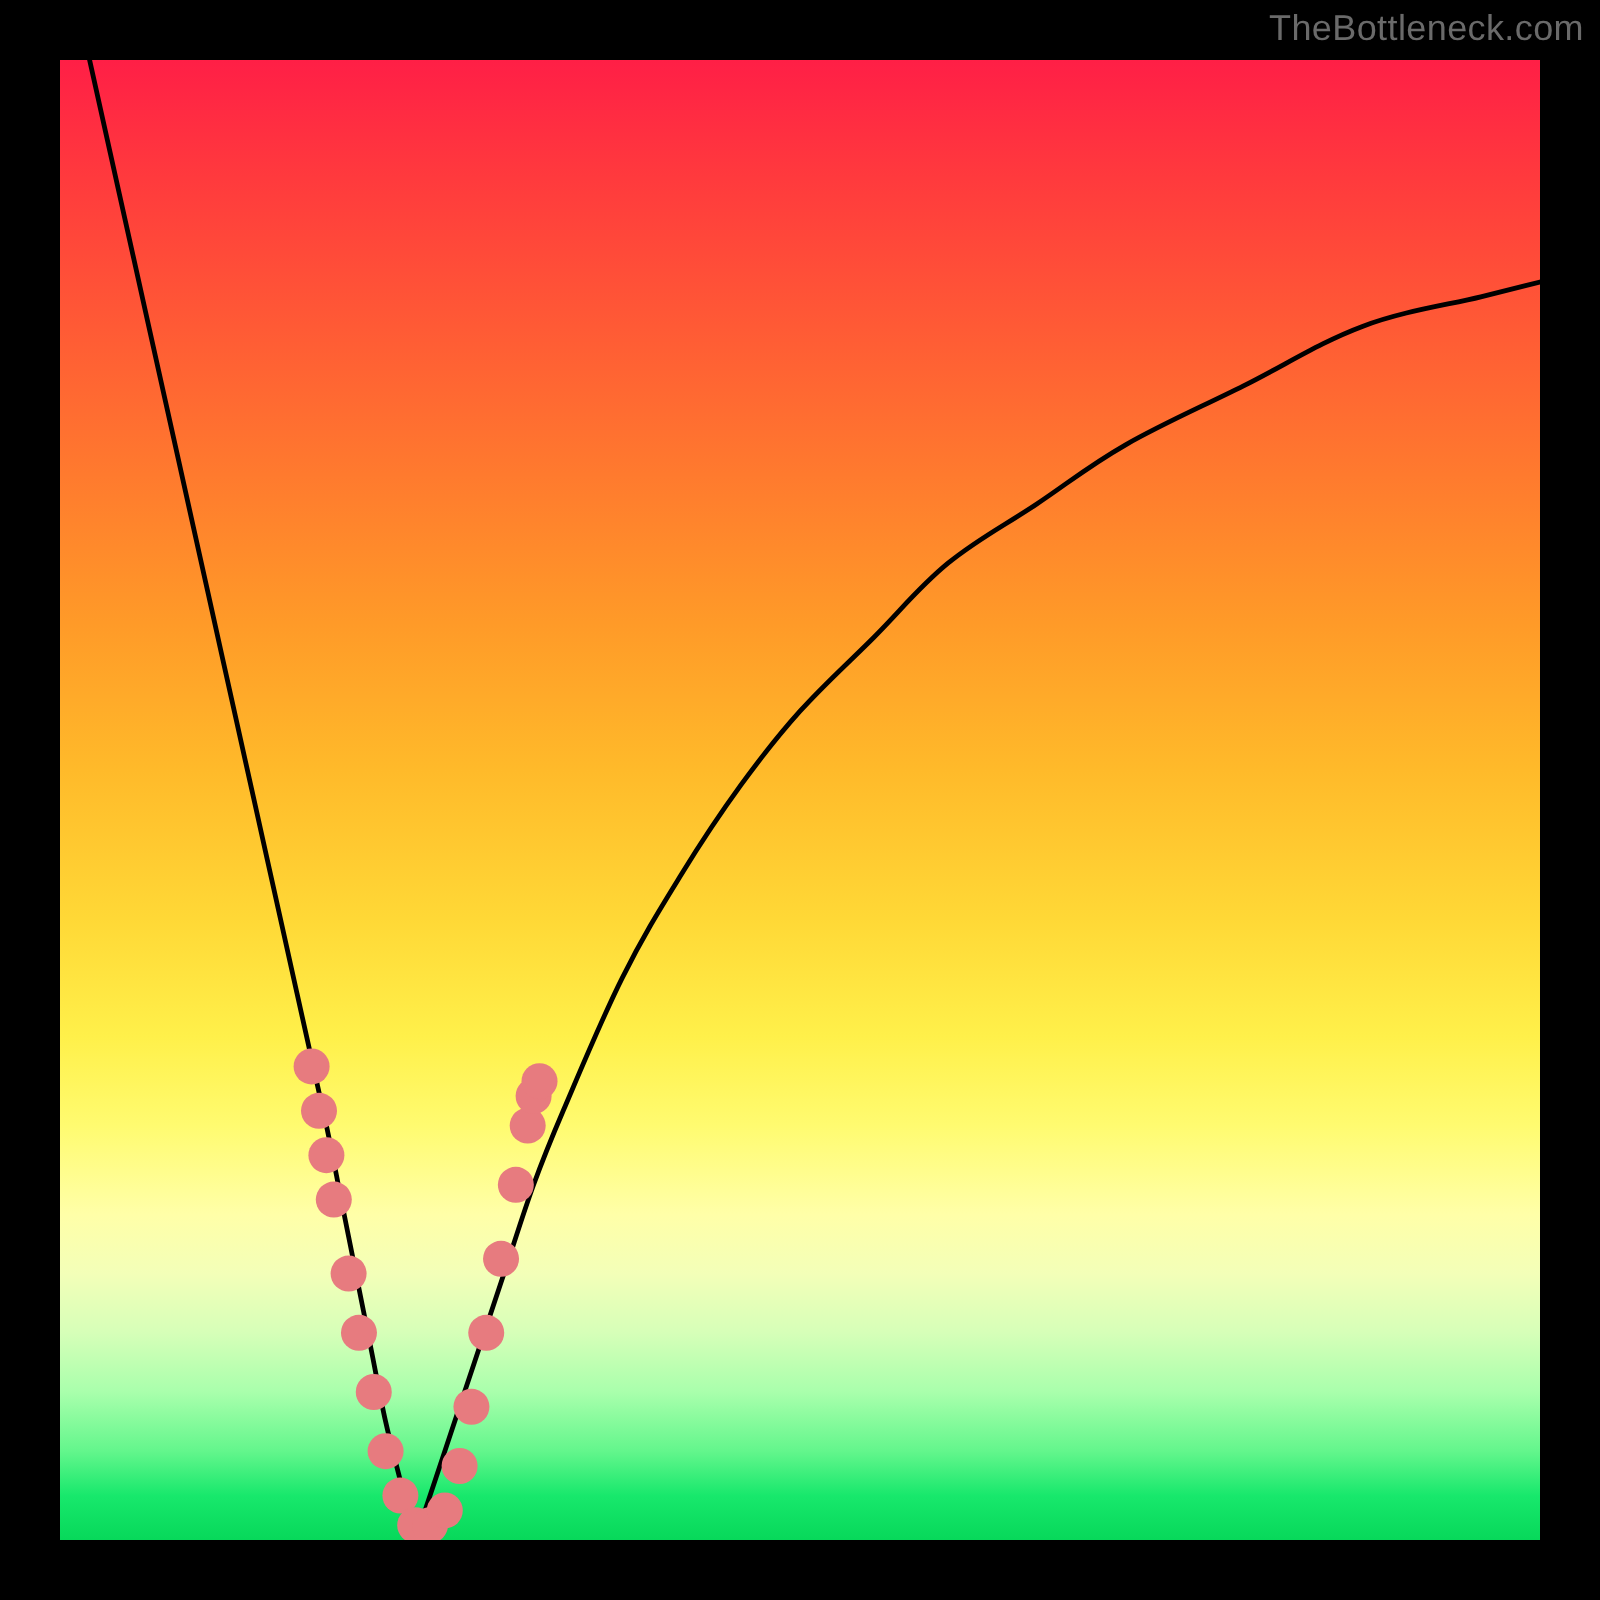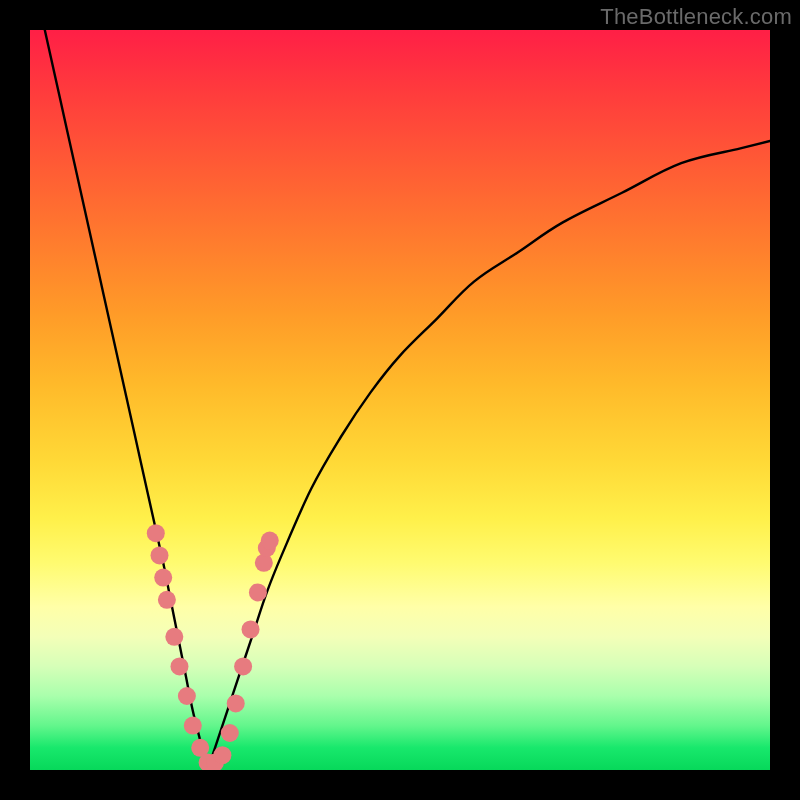--- a/index.html
+++ b/index.html
@@ -49,21 +49,21 @@
   }
   .curves {
     position: absolute;
     inset: 0;
   }
   .watermark {
     position: absolute;
     top: 4px;
     right: 8px;
     color: #6a6a6a;
-    font-size: 22px;
+    font-size: 18px;
     font-weight: 500;
     letter-spacing: 0.2px;
     pointer-events: none;
   }
 </style>
 </head>
 <body>
 
 <div class="stage">
   <div class="plot-area">

